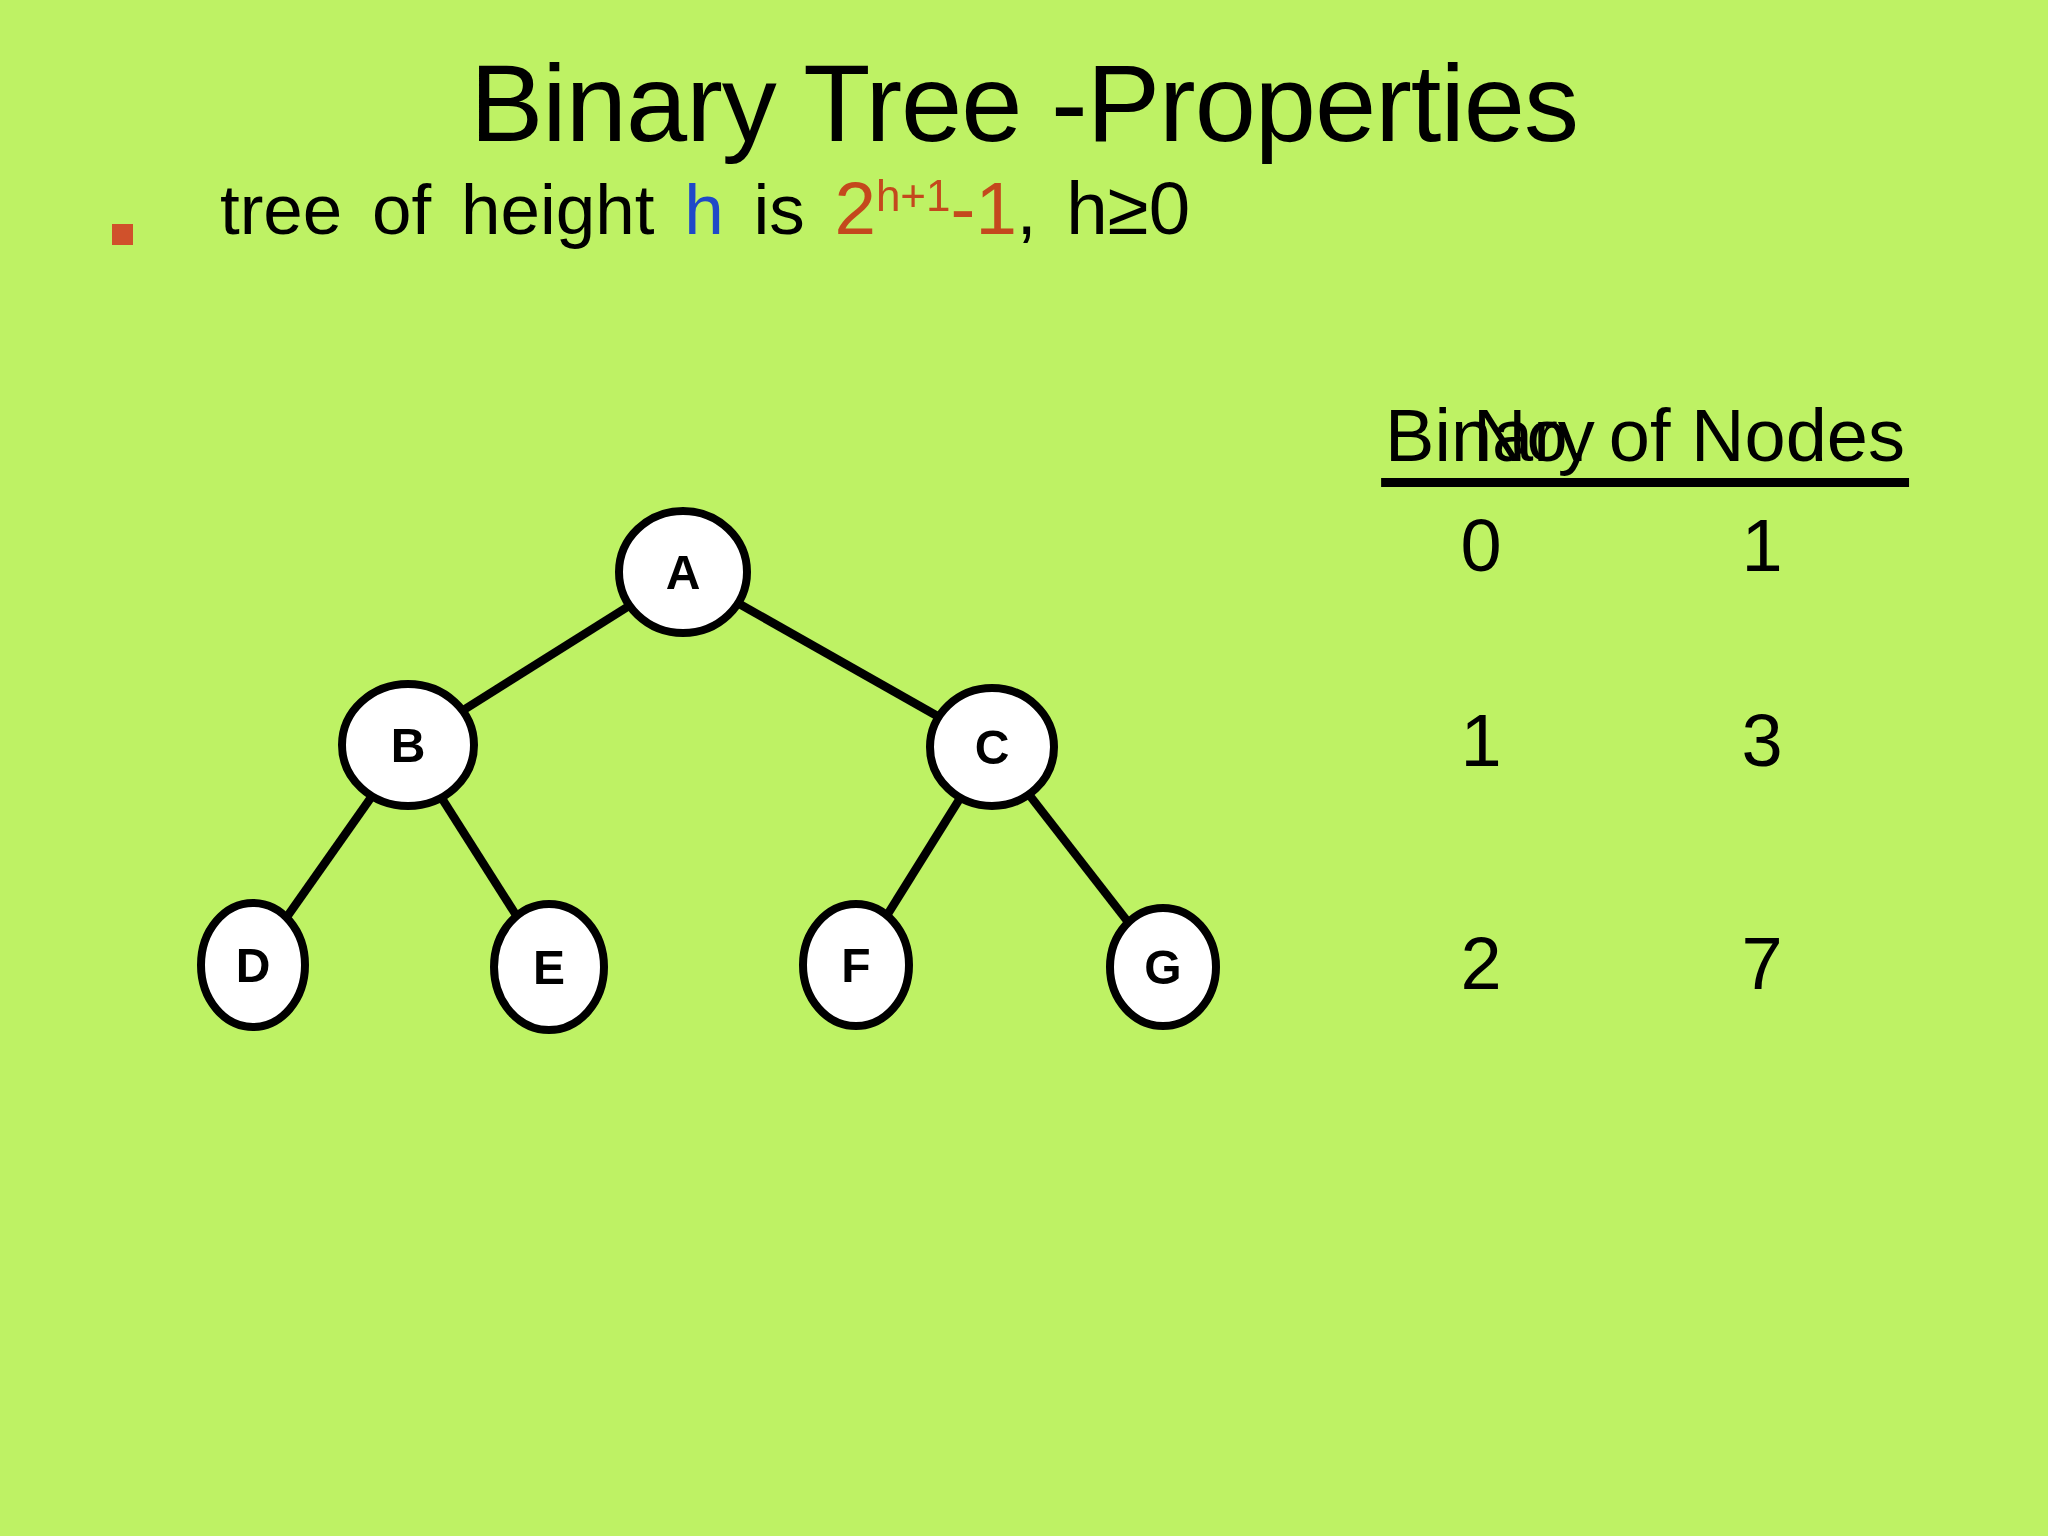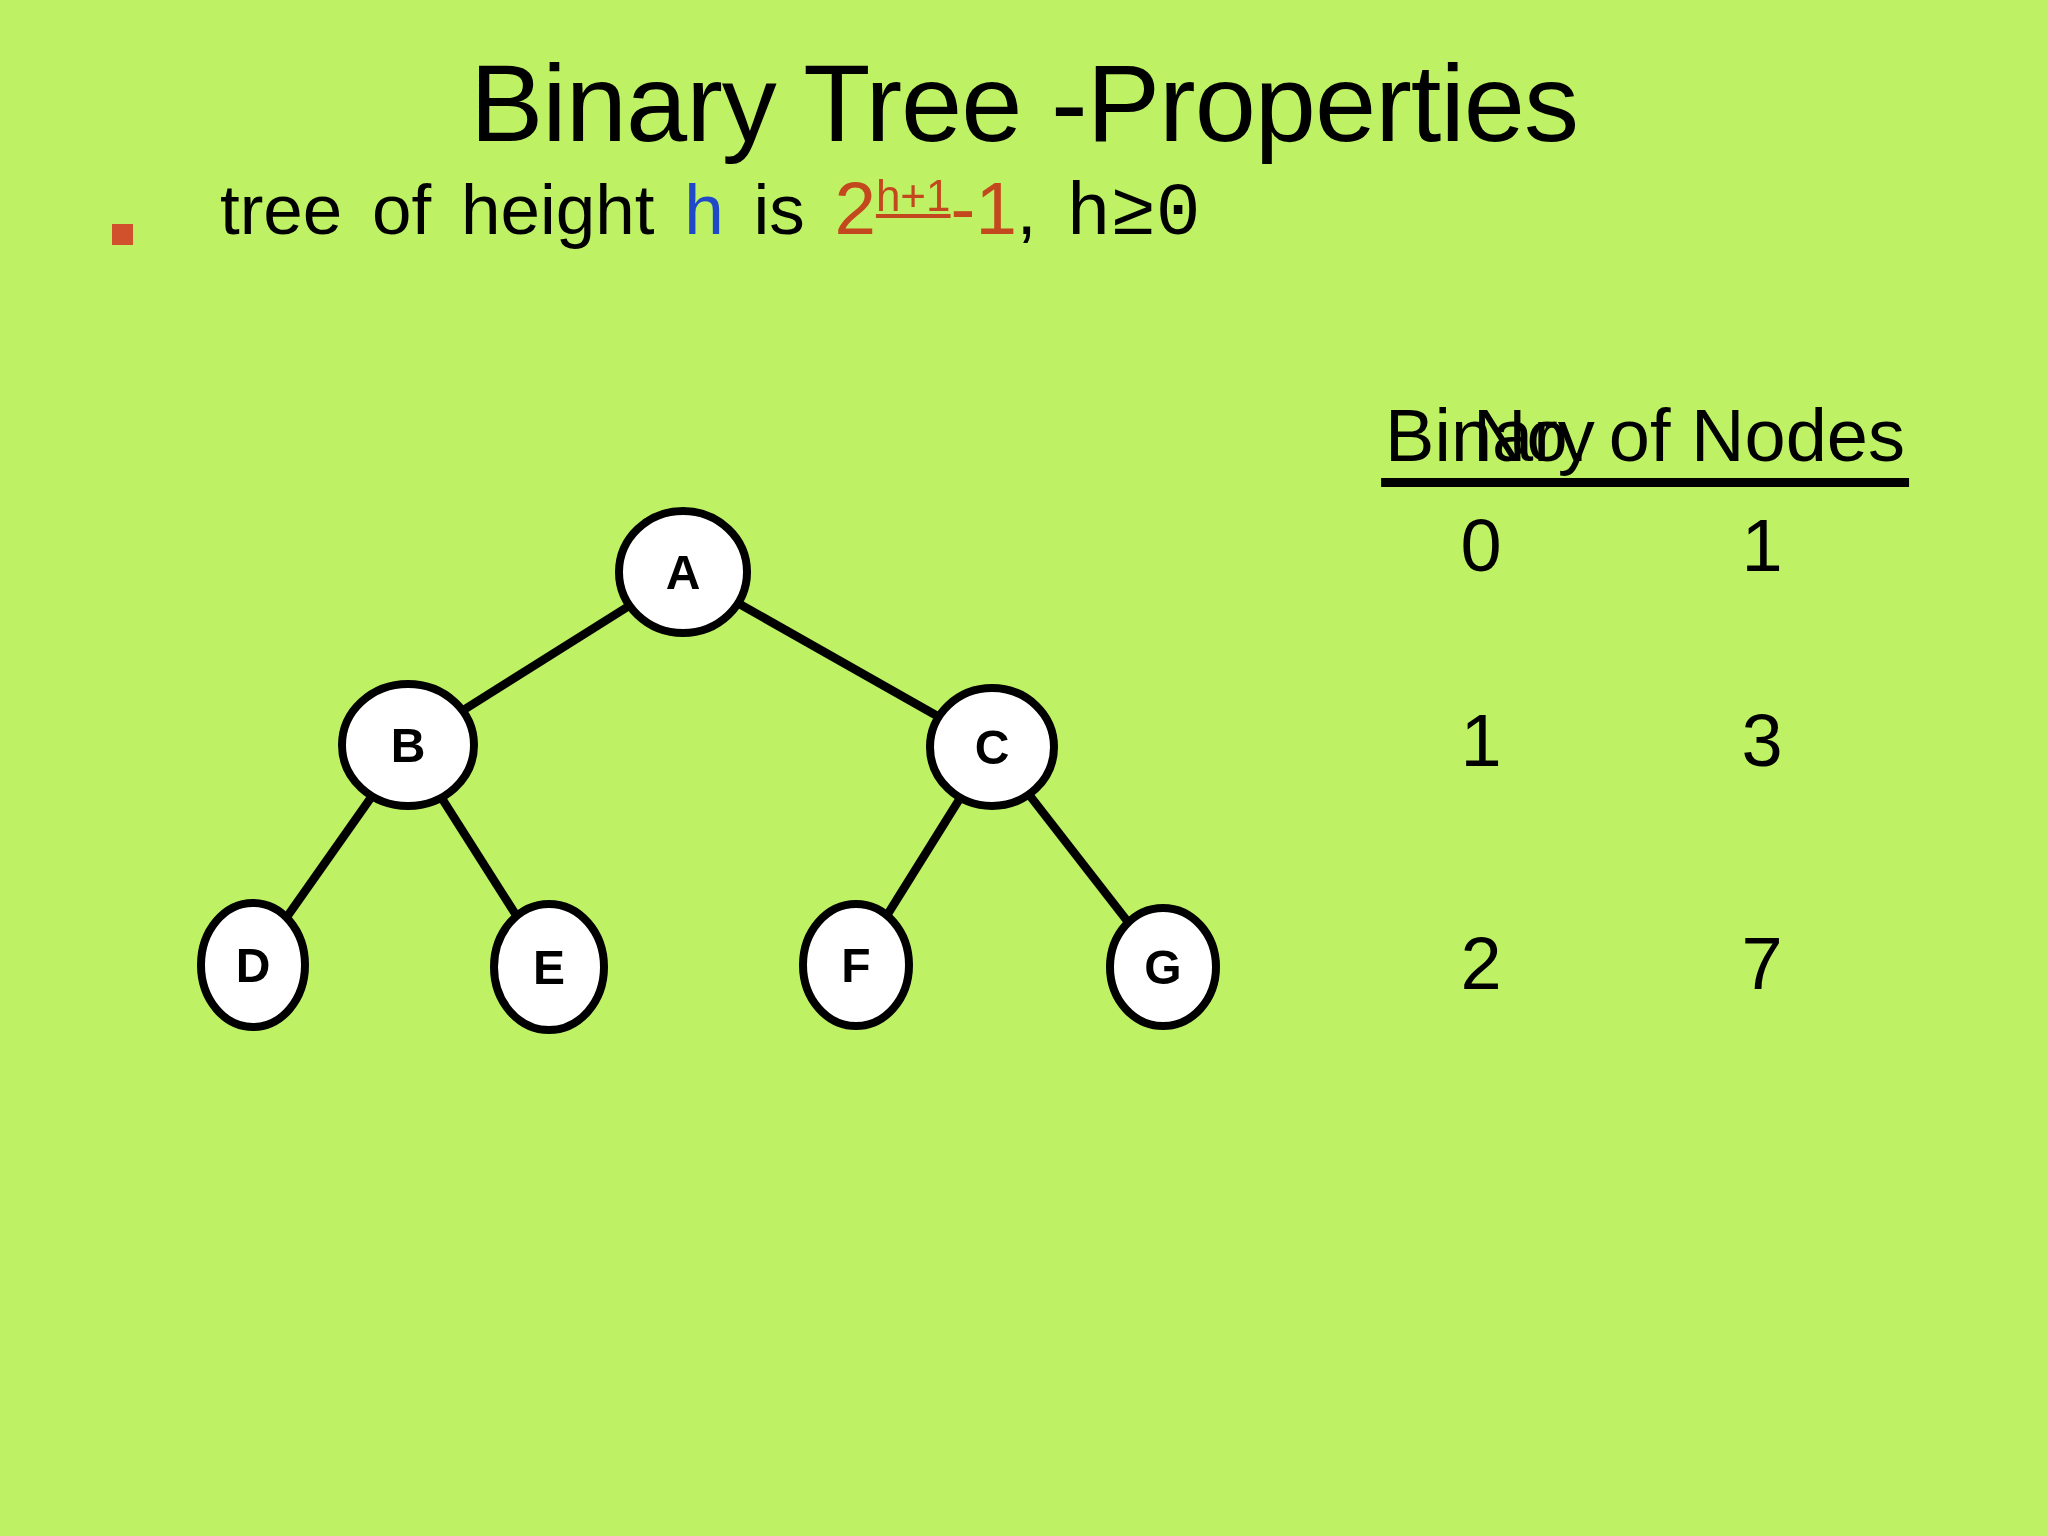--- a/index.html
+++ b/index.html
@@ -15,23 +15,23 @@
   .bullet-square {
     position:absolute; left:112px; top:224px; width:21px; height:21px;
   }
   .para {
     position:absolute; left:220px; top:156px; width:1720px;
     font-size:71px; line-height:79px; word-spacing:10px; letter-spacing:0px;
   }
   .line1 { text-align:justify; text-align-last:justify; }
   .line2 { text-align:left; }
   .run { white-space:pre-wrap; }
-  .run.sup { font-size:0.62em; vertical-align:0.52em;text-decoration:underline; }
+  .run.sup { font-size:0.62em; vertical-align:0.52em; }
   .run.big { font-size:1.05em; }
-  .run.serif { font-family:Liberation Mono, monospace; }
+  .run.serif { font-family:Liberation Sans, sans-serif; }
   .tree-svg { position:absolute; left:0; top:0; width:2048px; height:1536px; }
   .tree-svg .edge { stroke-width:8.5; fill:none; }
   .tree-svg .node { fill:#ffffff; stroke-width:8; }
   .tree-svg .node-label {
     font-family:"Liberation Sans", sans-serif; font-size:48px; font-weight:bold;
     text-anchor:middle;
   }
   .mini-table { position:absolute; left:0; top:0; }
   .th {
     position:absolute; transform:translateX(-50%);

